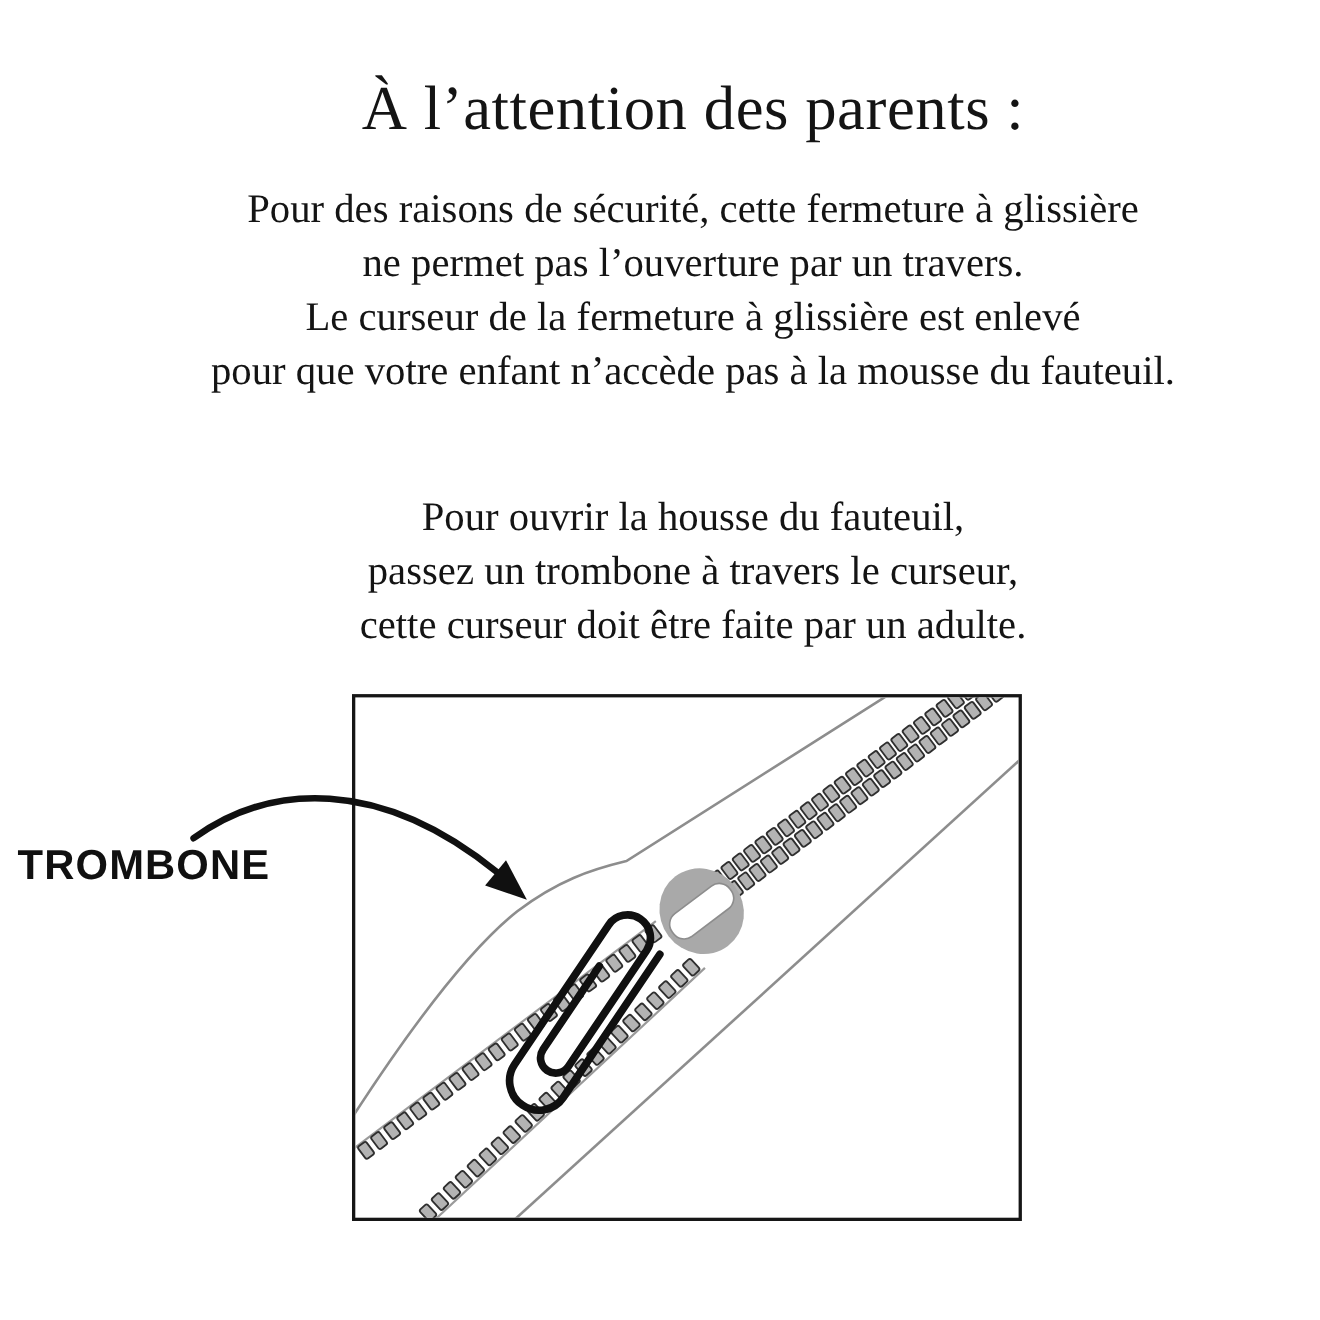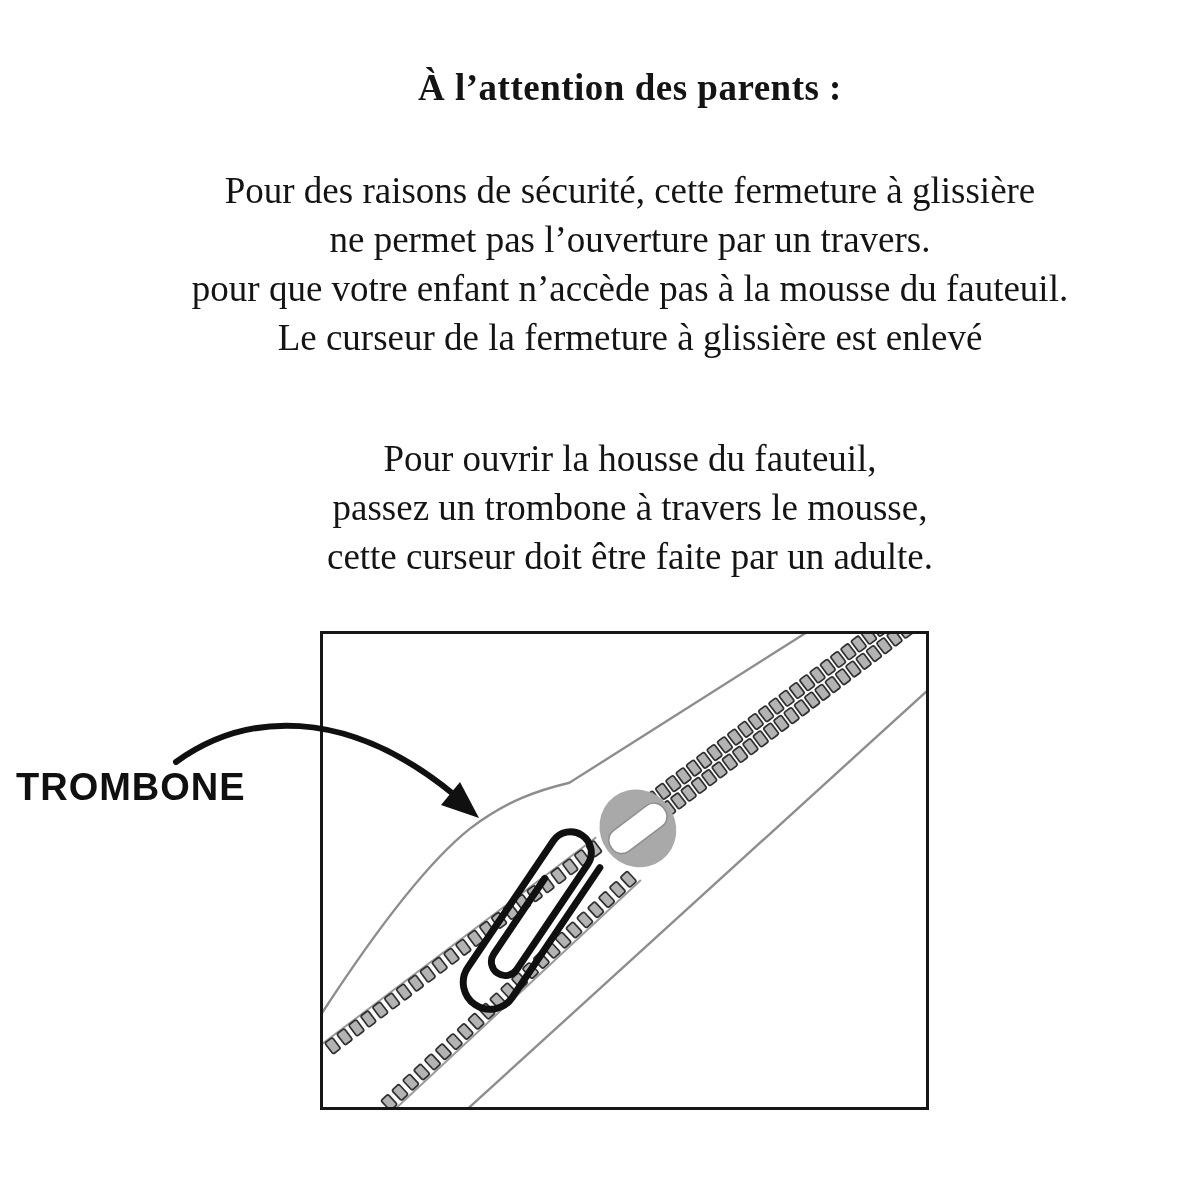--- a/index.html
+++ b/index.html
@@ -2,25 +2,25 @@
 <html><head>
 <meta charset="utf-8">
 <style>
   html,body{margin:0;padding:0;}
   body{
     width:1200px;height:1200px;background:#ffffff;position:relative;
     font-family:"Liberation Serif", serif;color:#141414;overflow:hidden;
   }
   .center-col{position:absolute;left:60px;width:1140px;text-align:center;}
   .page-title{
-    top:66px;font-size:37px;font-weight:700;letter-spacing:0.5px;
+    top:66px;font-size:57px;font-weight:400;letter-spacing:0.5px;
   }
   .para{font-size:37px;line-height:49px;}
   .para-1{top:166px;font-family:Liberation Serif, serif;}
-  .para-2{top:434px;}
+  .para-2{top:446px;}
   .diagram-box{
     position:absolute;left:320px;top:631px;width:609px;height:479px;
     border:3px solid #161616;box-sizing:border-box;background:#ffffff;
   }
   .diagram-box svg{display:block;width:603px;height:473px;}
   .trombone-label{
     position:absolute;left:16px;top:766px;
     font-family:"Liberation Sans", sans-serif;font-weight:700;
     font-size:38px;letter-spacing:1px;color:#101010;white-space:nowrap;
   }
@@ -37,27 +37,27 @@
   .arrow-head{fill:#101010;stroke:none;}
 </style>
 </head>
 <body>
 
 <div class="center-col page-title">À l’attention des parents :</div>
 
 <div class="center-col para para-1">
   <div>Pour des raisons de sécurité, cette fermeture à glissière</div>
   <div>ne permet pas l’ouverture par un travers.</div>
+  <div>Le curseur de la fermeture à glissière est enlevé</div>
   <div>pour que votre enfant n’accède pas à la mousse du fauteuil.</div>
-  <div>Le curseur de la fermeture à glissière est enlevé</div>
 </div>
 
 <div class="center-col para para-2">
   <div>Pour ouvrir la housse du fauteuil,</div>
-  <div>passez un trombone à travers le mousse,</div>
+  <div>passez un trombone à travers le curseur,</div>
   <div>cette curseur doit être faite par un adulte.</div>
 </div>
 
 <div class="trombone-label">TROMBONE</div>
 
 <div class="diagram-box">
   <svg viewBox="0 0 607 477" xmlns="http://www.w3.org/2000/svg">
 
     <path class="tape" d="M -4,386 C 55,295 105,230 148,196 C 185,168 215,158 248,150 L 494,-6"></path>
     <path class="tape" d="M 143,481 L 609,57"></path>

